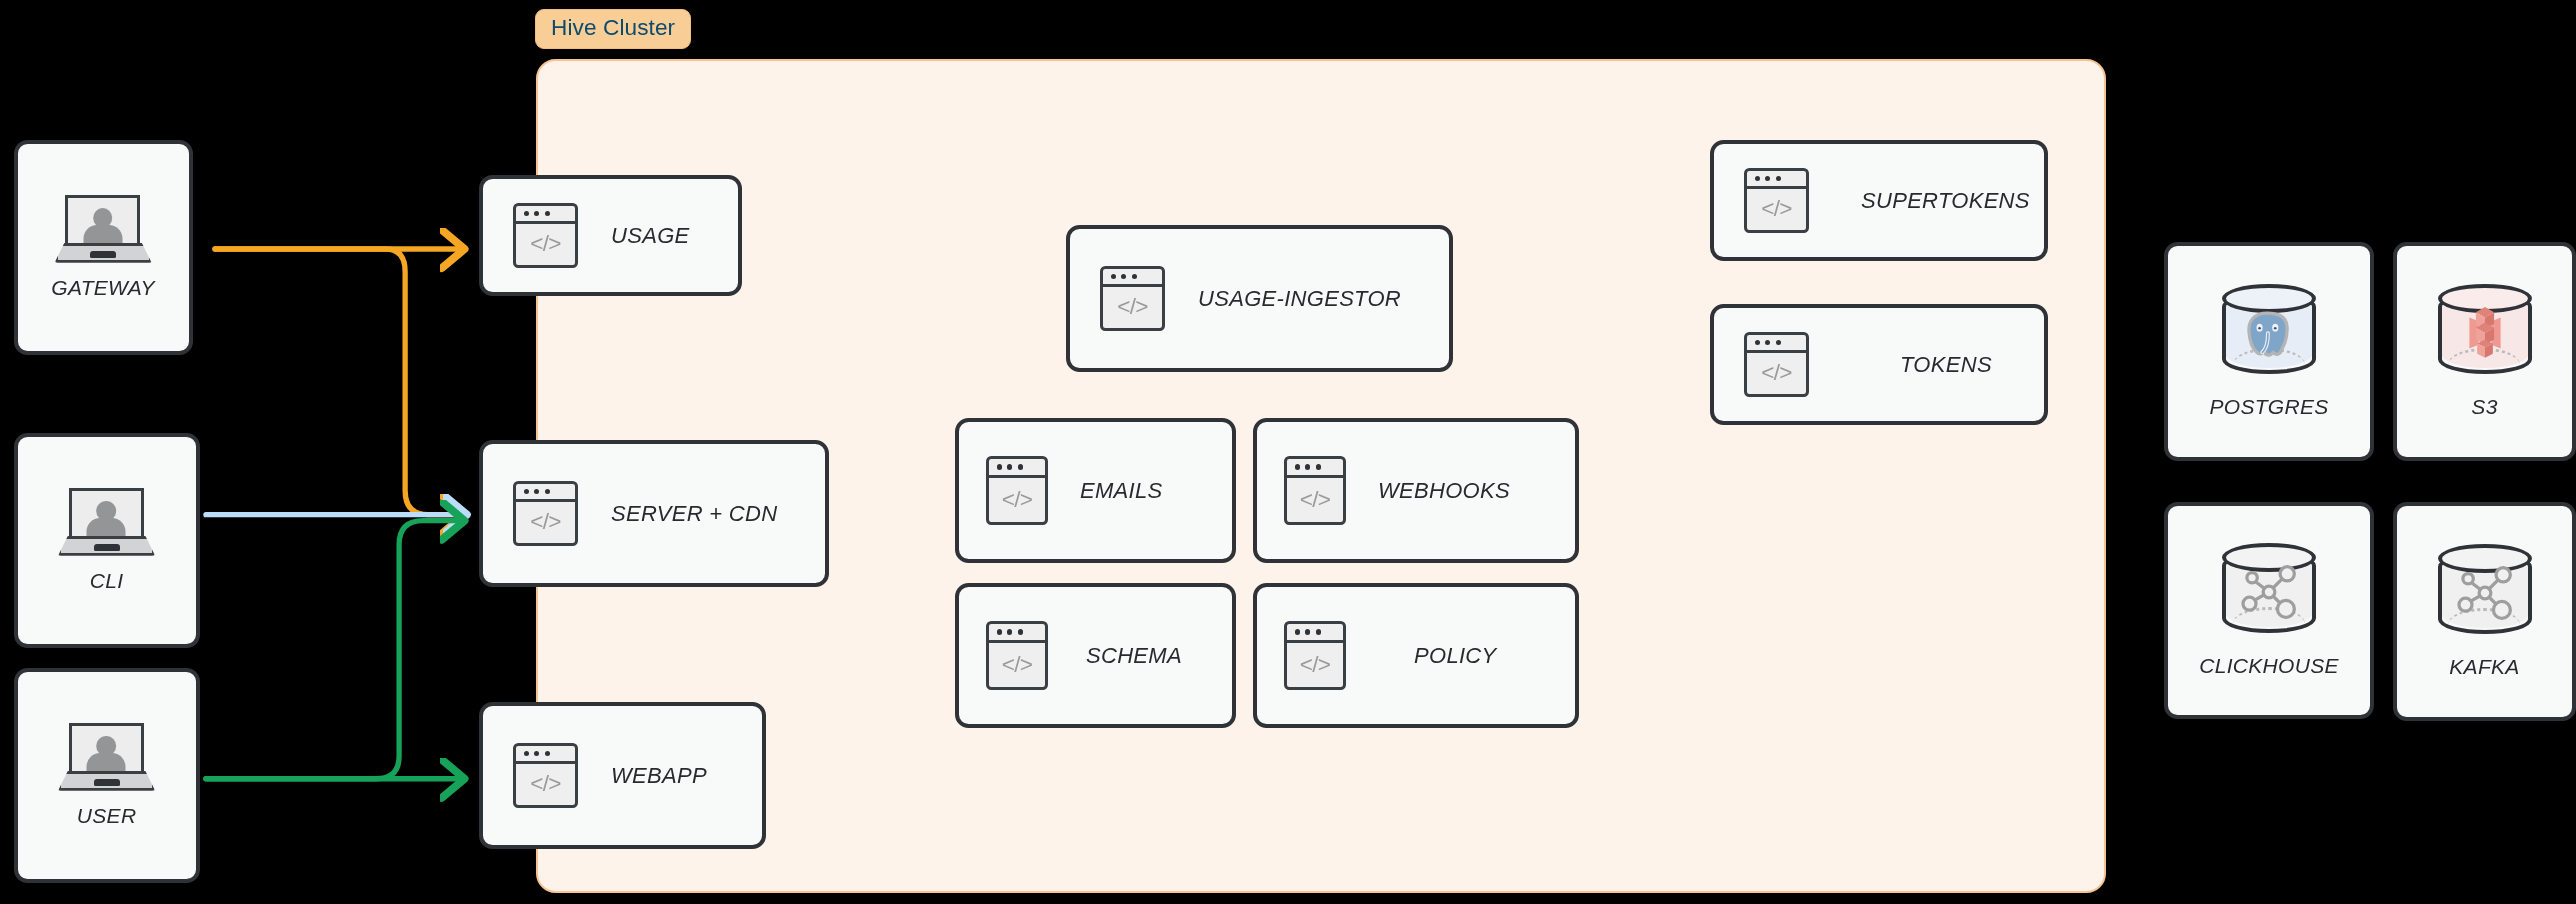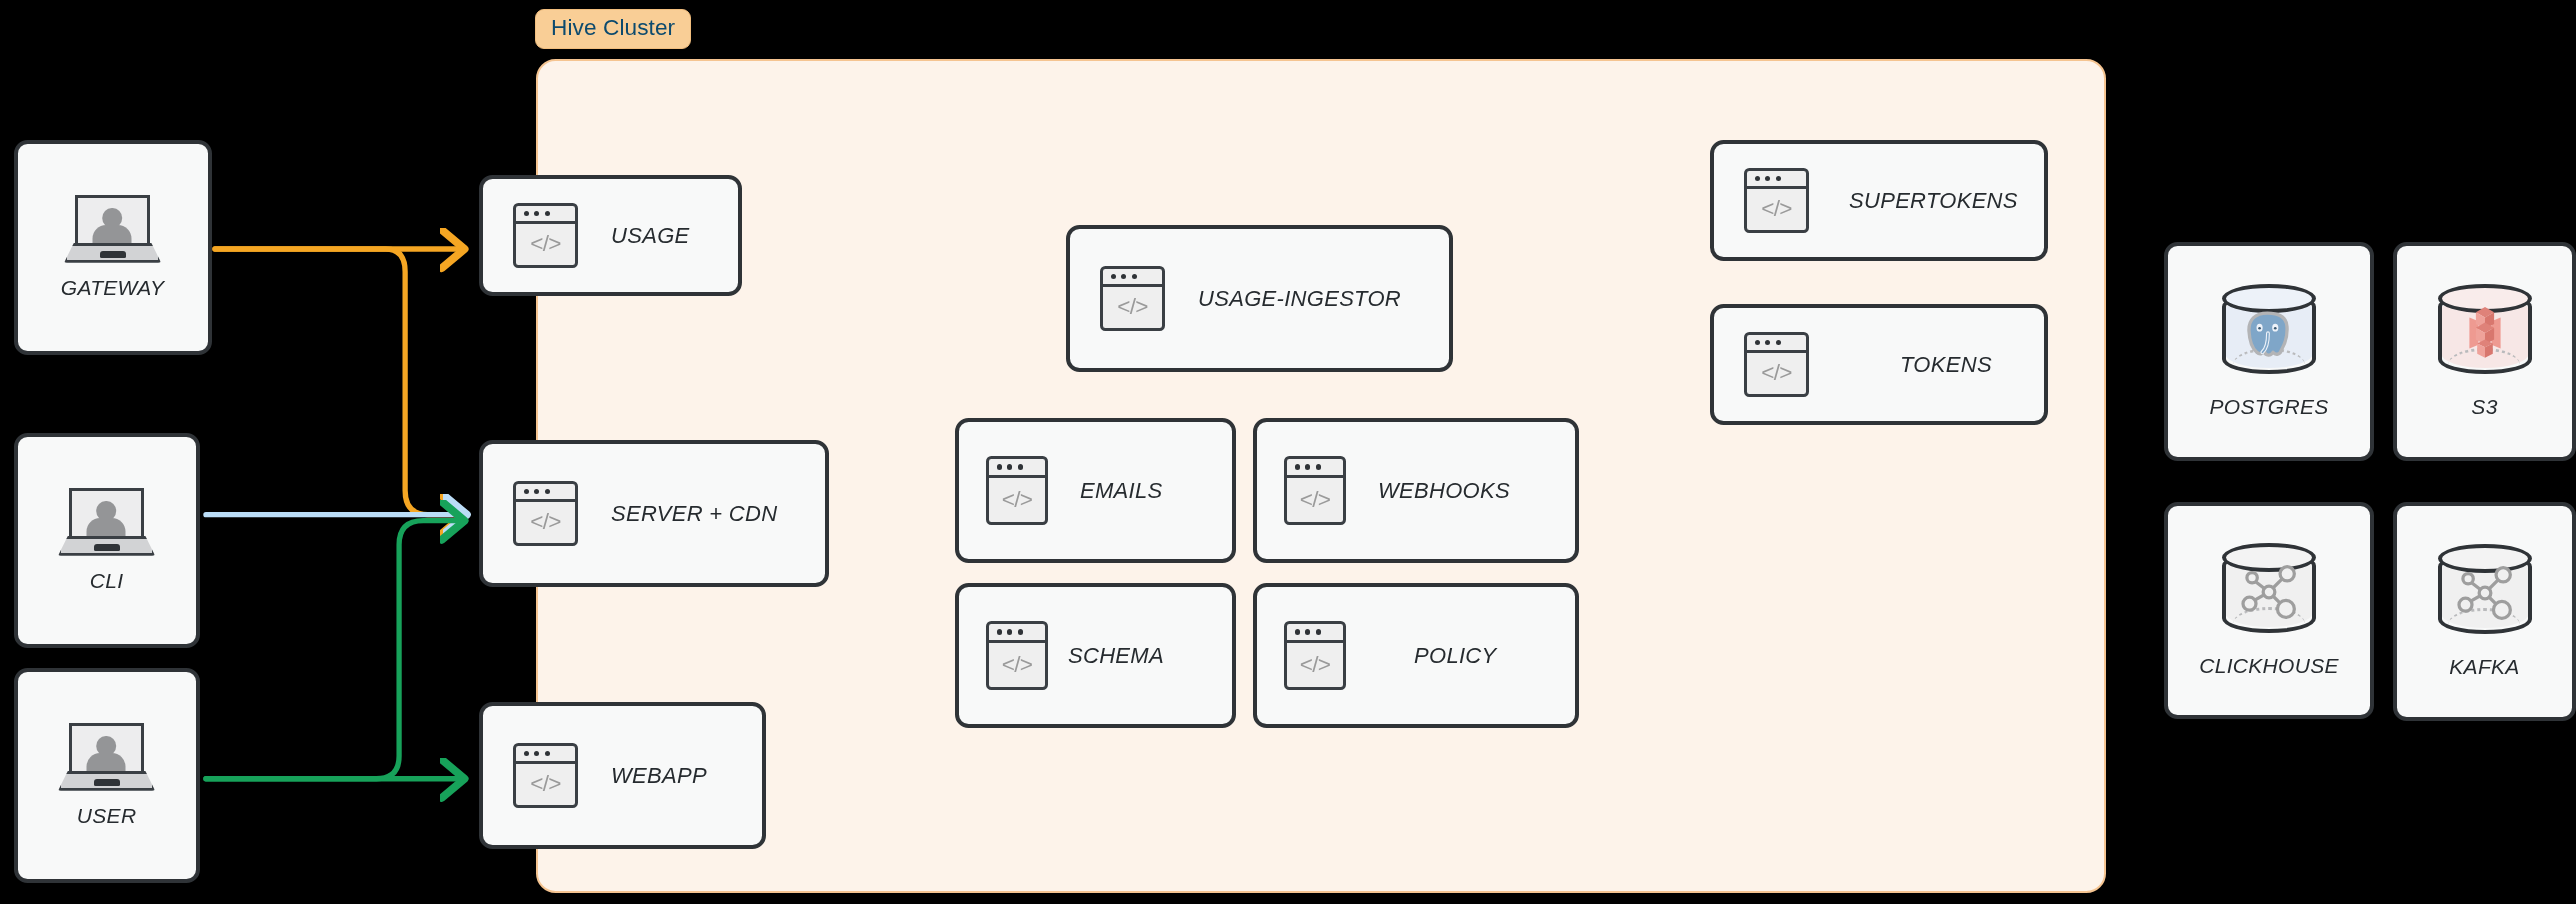--- a/index.html
+++ b/index.html
@@ -196,21 +196,21 @@
 
     <path d="M284,330 H510 Q536,330 536,360 V650 Q536,682 566,682 H605" fill="none" stroke="#F5A623" stroke-width="7" stroke-linecap="round" stroke-linejoin="round" marker-end="url(#ah-orange)"></path>
 
     <path d="M272,682 H608" fill="none" stroke="#BBDDF7" stroke-width="7" stroke-linecap="round" marker-end="url(#ah-blue)"></path>
 
     <path d="M272,1032 H498 Q528,1032 528,1002 V722 Q528,690 560,690 H605" fill="none" stroke="#17A25A" stroke-width="7" stroke-linecap="round" stroke-linejoin="round" marker-end="url(#ah-green)"></path>
 
     <path d="M272,1032 H605" fill="none" stroke="#17A25A" stroke-width="7" stroke-linecap="round" marker-end="url(#ah-green)"></path>
   </svg>
 
-  <div class="node client" style="left:13.6px; top:140px; width:198px; height:215px;">
+  <div class="node client" style="left:13.6px; top:140px; width:179px; height:215px;">
     <span class="laptop">
       <span class="screen">
           <span class="head"></span>
           <span class="body"></span>
         </span>
       <span class="hinge"></span>
       <span class="base"></span>
         <span class="notch"></span>
     </span>
     <span class="label">GATEWAY</span>
@@ -316,21 +316,21 @@
 
   <div class="node svc" style="left:955px; top:583px; width:281px; height:145px; padding-left:27px;">
     <span class="win" style="width:62px;height:69px;">
       <span class="bar">
           <i></i>
           <i></i>
           <i></i>
         </span>
       <span class="code">&lt;/&gt;</span>
     </span>
-    <span class="label" style="margin-left:20px;">SCHEMA</span>
+    <span class="label" style="margin-left:38px;">SCHEMA</span>
   </div>
 
   <div class="node svc" style="left:1253px; top:583px; width:326px; height:145px; padding-left:27px;">
     <span class="win" style="width:62px;height:69px;">
       <span class="bar">
           <i></i>
           <i></i>
           <i></i>
         </span>
       <span class="code">&lt;/&gt;</span>
@@ -340,21 +340,21 @@
 
   <div class="node svc" style="left:1710px; top:140px; width:338px; height:121px; padding-left:30px;">
     <span class="win" style="width:65px;height:65px;">
       <span class="bar">
           <i></i>
           <i></i>
           <i></i>
         </span>
       <span class="code">&lt;/&gt;</span>
     </span>
-    <span class="label" style="margin-left:40px;">SUPERTOKENS</span>
+    <span class="label" style="margin-left:52px;">SUPERTOKENS</span>
   </div>
 
   <div class="node svc" style="left:1710px; top:304px; width:338px; height:121px; padding-left:30px;">
     <span class="win" style="width:65px;height:65px;">
       <span class="bar">
           <i></i>
           <i></i>
           <i></i>
         </span>
       <span class="code">&lt;/&gt;</span>

